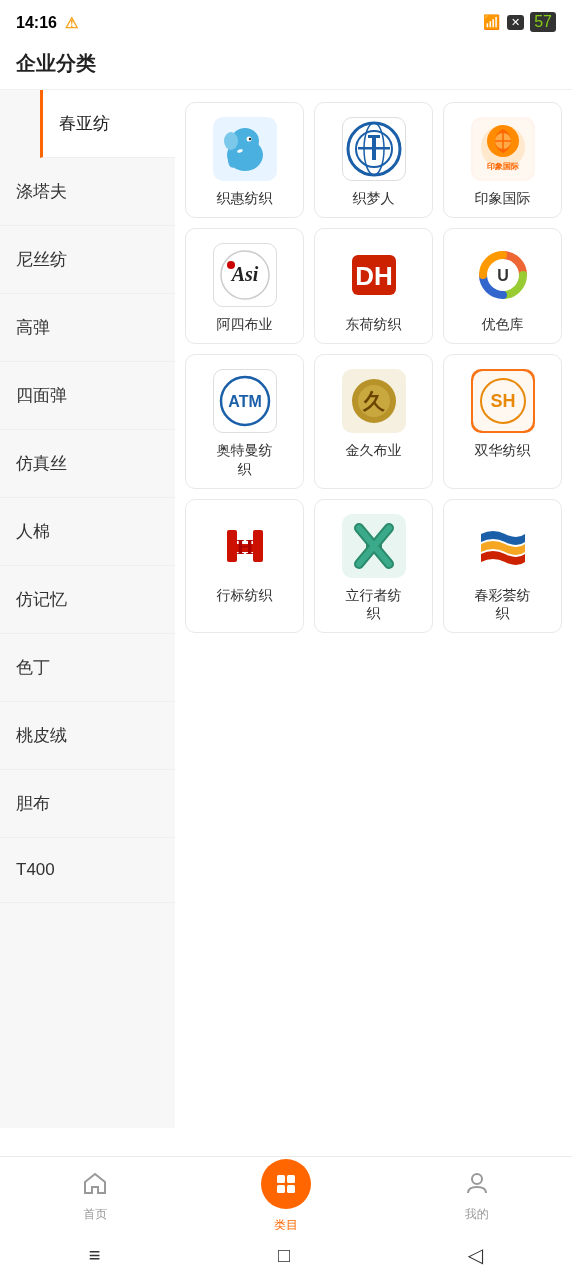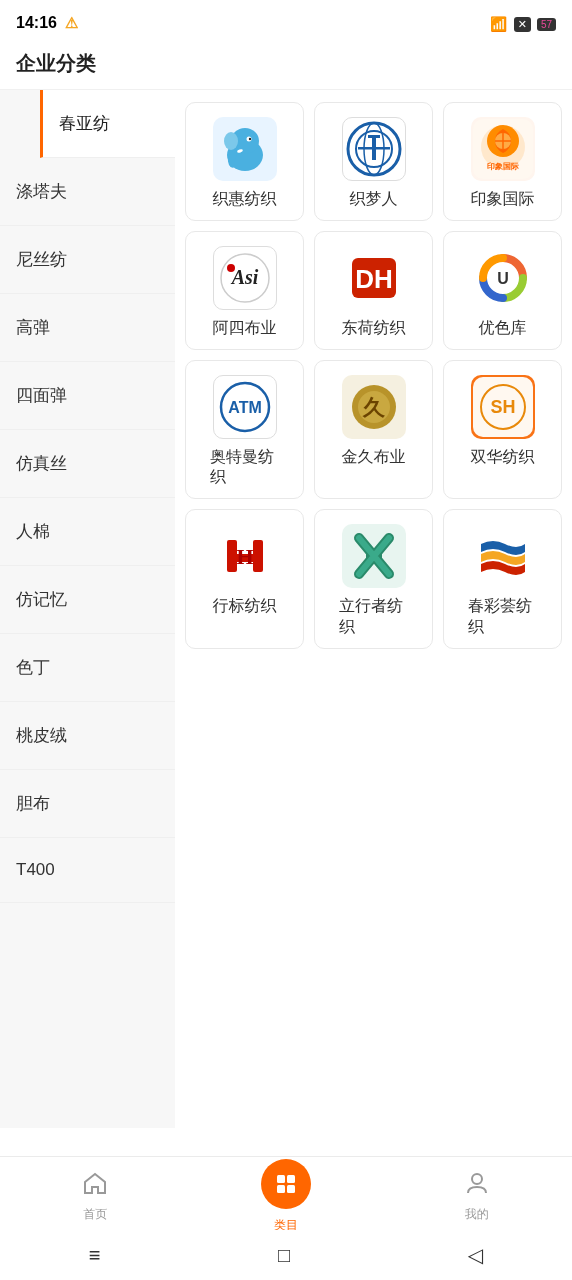--- a/index.html
+++ b/index.html
@@ -29,24 +29,24 @@
       font-weight: 600;
     }
     .status-right {
       display: flex;
       align-items: center;
       gap: 6px;
     }
     .wifi-icon { font-size: 14px; }
     .battery-level {
       background: #333;
-      color: #ec4899;
+      color: #84cc16;
       padding: 1px 4px;
       border-radius: 3px;
-      font-size: 10px;
+      font-size: 16px;
     }
     .signal-x {
       background: #333;
       color: #fff;
       padding: 1px 4px;
       border-radius: 3px;
       font-size: 11px;
     }
 
     
@@ -123,23 +123,23 @@
       border-radius: 10px;
       display: flex;
       align-items: center;
       justify-content: center;
       margin-bottom: 8px;
       overflow: hidden;
       font-size: 11px;
       font-weight: bold;
     }
     .product-name {
-      font-size: 16px;
+      font-size: 14px;
       color: #333;
-      text-align: left;
+      text-align: center;
       line-height: 1.3;
     }
 
     
     .logo-zhihui {
       background: #e8f4ff;
       color: #3399cc;
     }
     .logo-zhimeng {
       background: #fff;

